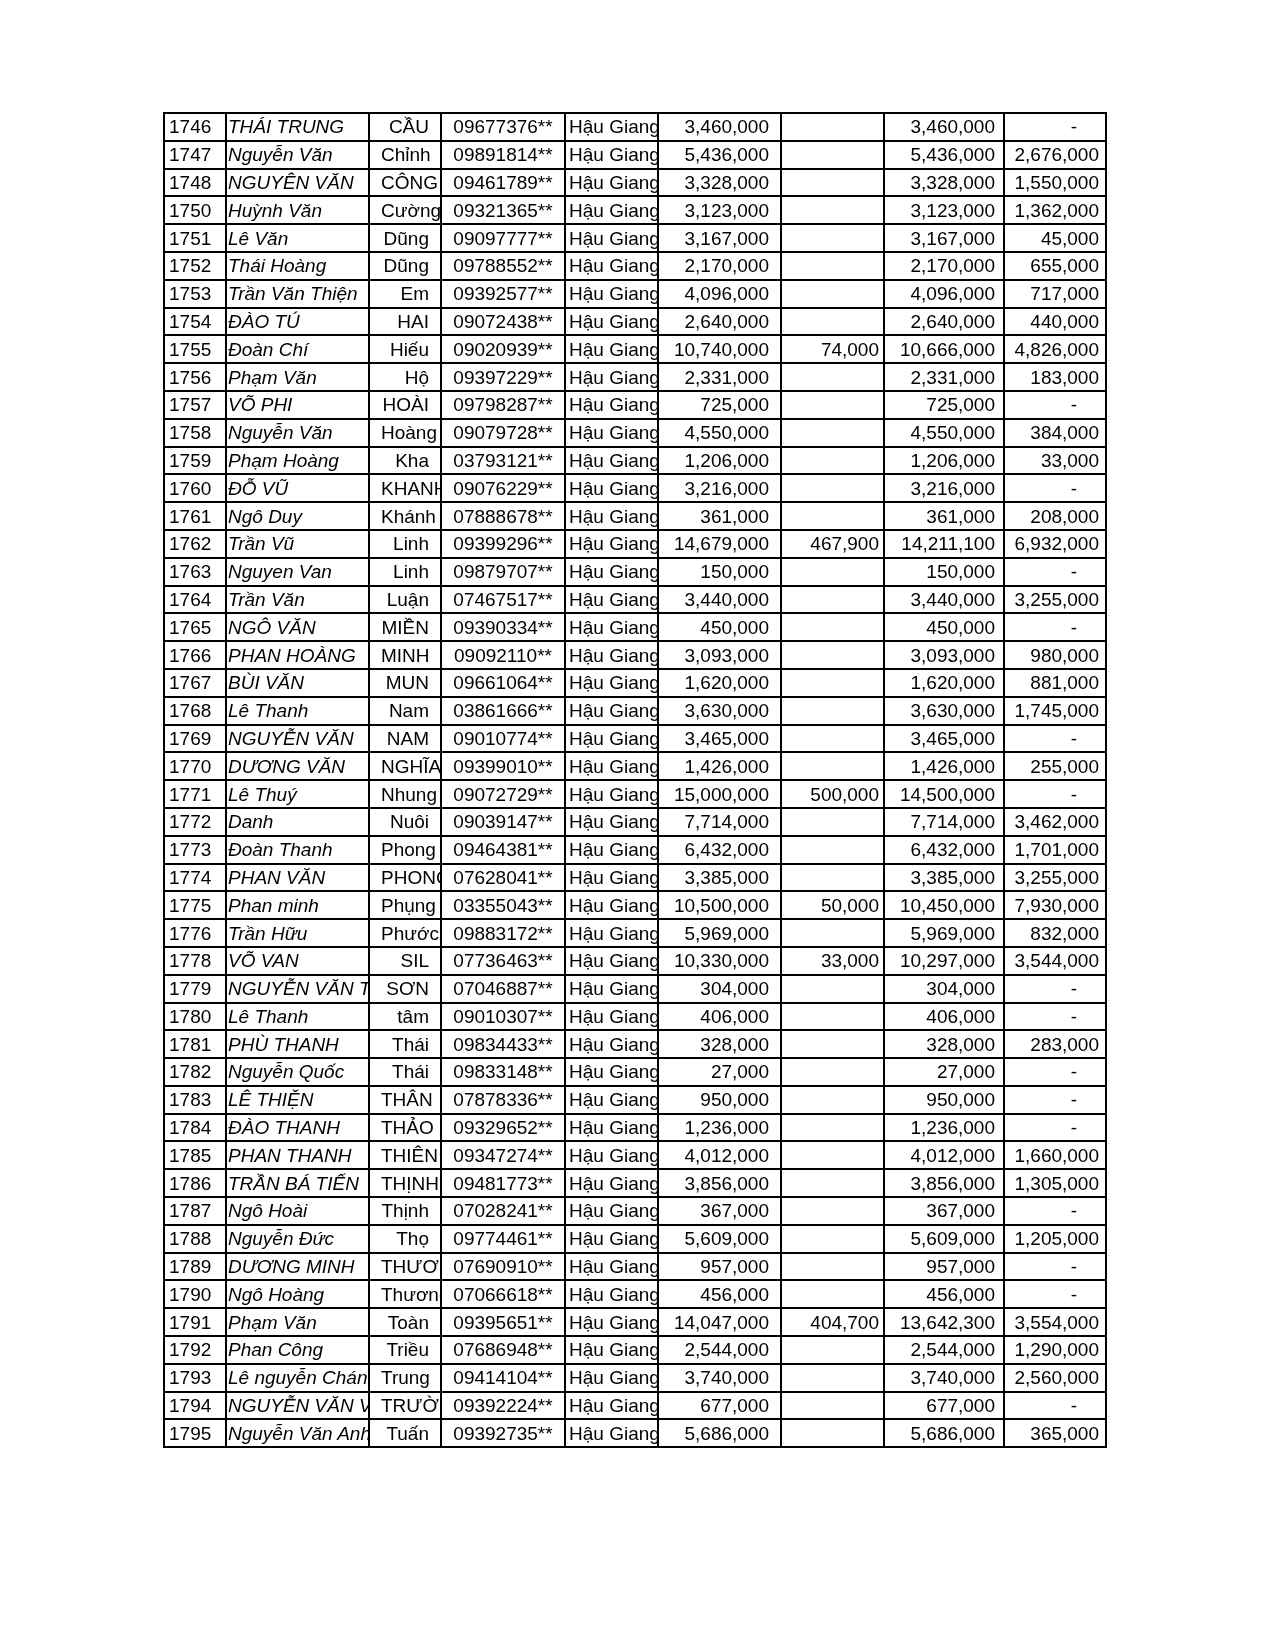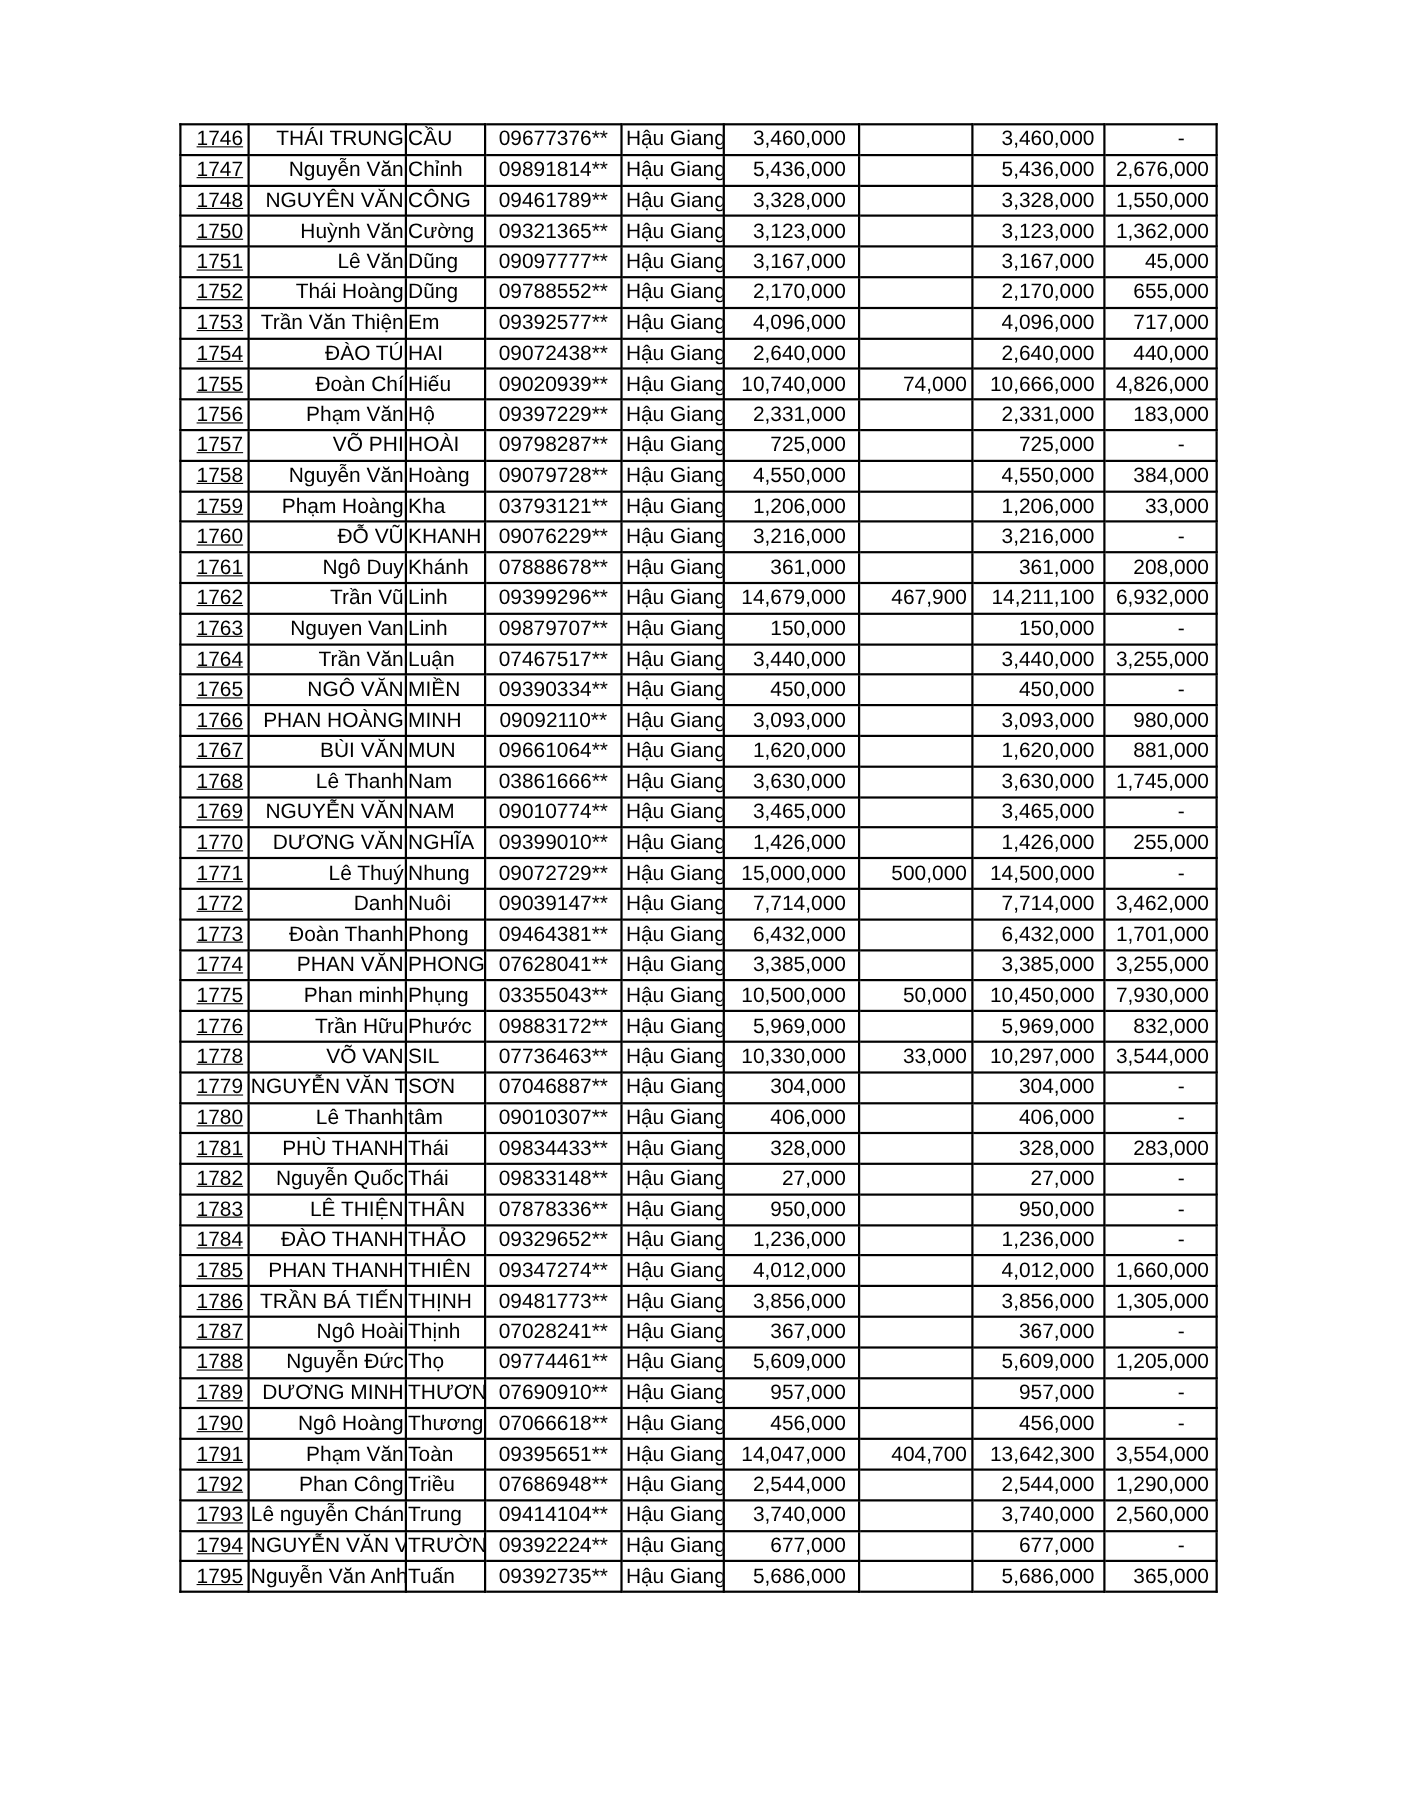--- a/index.html
+++ b/index.html
@@ -22,23 +22,23 @@
     border:2px solid #000;
     height:25.8px;
     padding:0 4px;
     font-size:19px;
     line-height:25px;
     color:#000;
     white-space:nowrap;
     overflow:hidden;
     vertical-align:middle;
   }
-  td.c1 { text-align:right;text-decoration:underline; }
-  td.c2 { text-align:right; padding:0 1px; }
-  td.c3 { text-align:left; padding:0 1px; }
+  td.c1 { text-align:left; }
+  td.c2 { text-align:left; padding:0 1px;font-style:italic; }
+  td.c3 { text-align:right; padding:0 11px; }
   td.c4 { text-align:center; }
   td.c5 { text-align:center; padding-left:3px; padding-right:1px; }
   td.num { text-align:right; }
   td.c6 { padding-right:11px; }
   td.c7 { }
   td.c8 { padding-right:8px; }
   td.c9 { padding-right:6px; }
   td.dash { padding-right:28px; }
 </style>
 </head>

